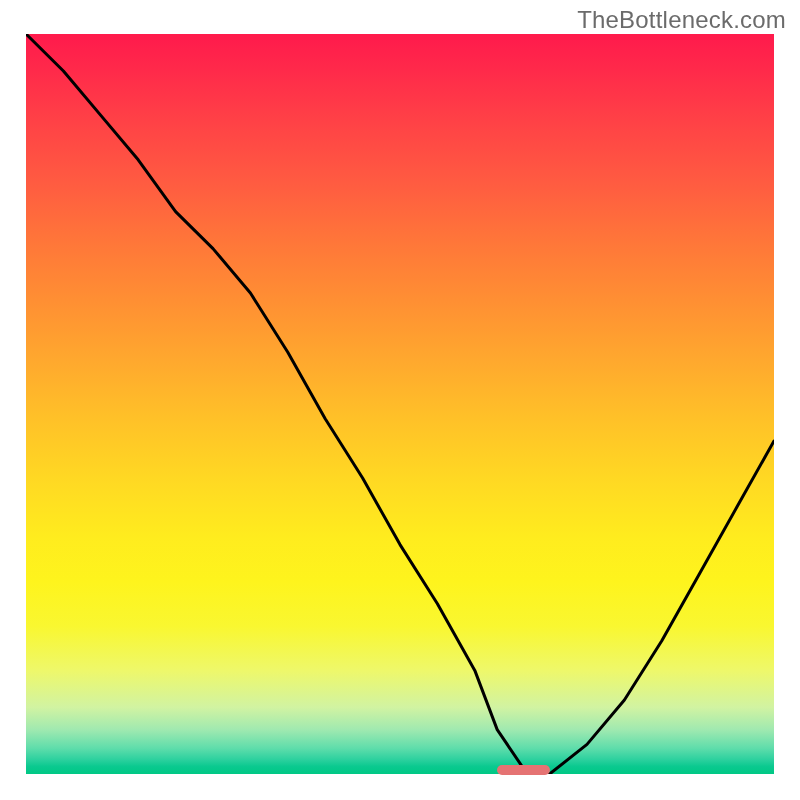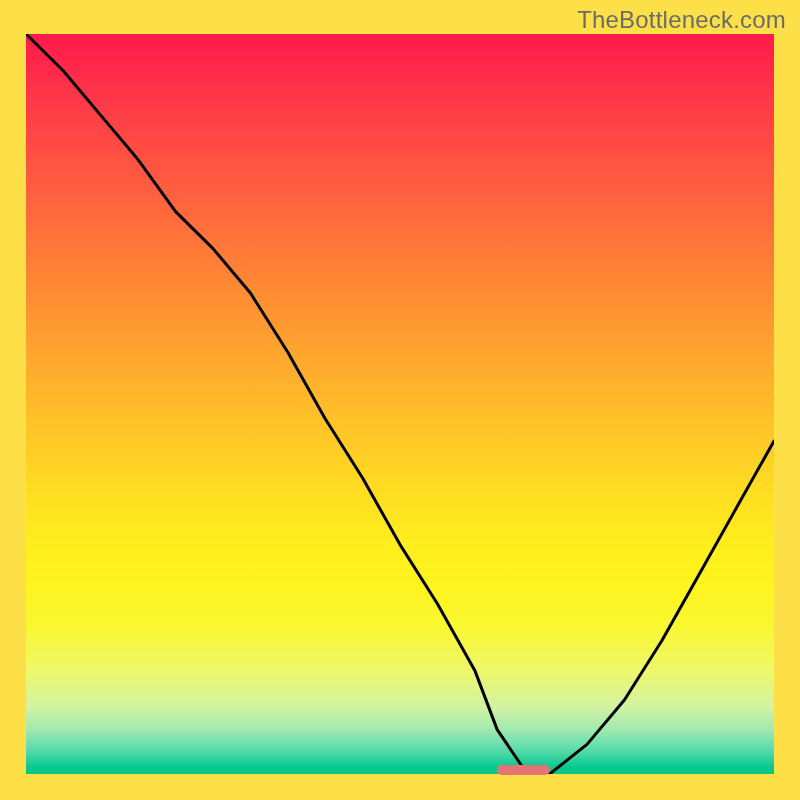--- a/index.html
+++ b/index.html
@@ -7,21 +7,21 @@
     padding: 0;
     width: 800px;
     height: 800px;
     background: #000;
     overflow: hidden;
   }
   .frame {
     position: relative;
     width: 800px;
     height: 800px;
-    background: #fde047;
+    background: #ffffff;
   }
   .watermark {
     position: absolute;
     top: 6px;
     right: 14px;
     font-family: Arial, Helvetica, sans-serif;
     font-size: 24px;
     color: #6b6b6b;
     letter-spacing: 0.2px;
     user-select: none;

